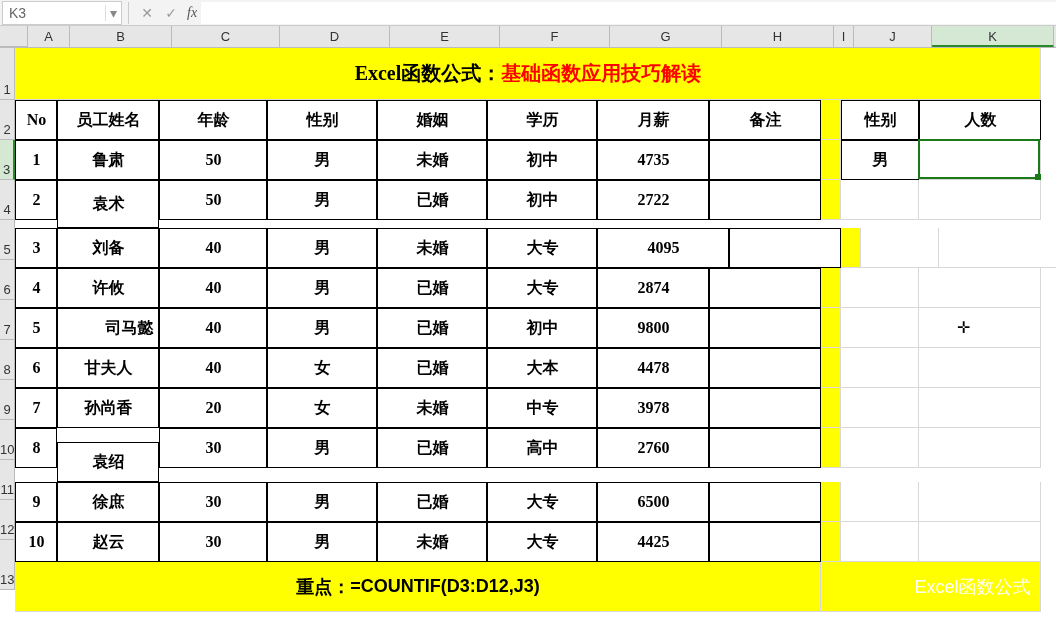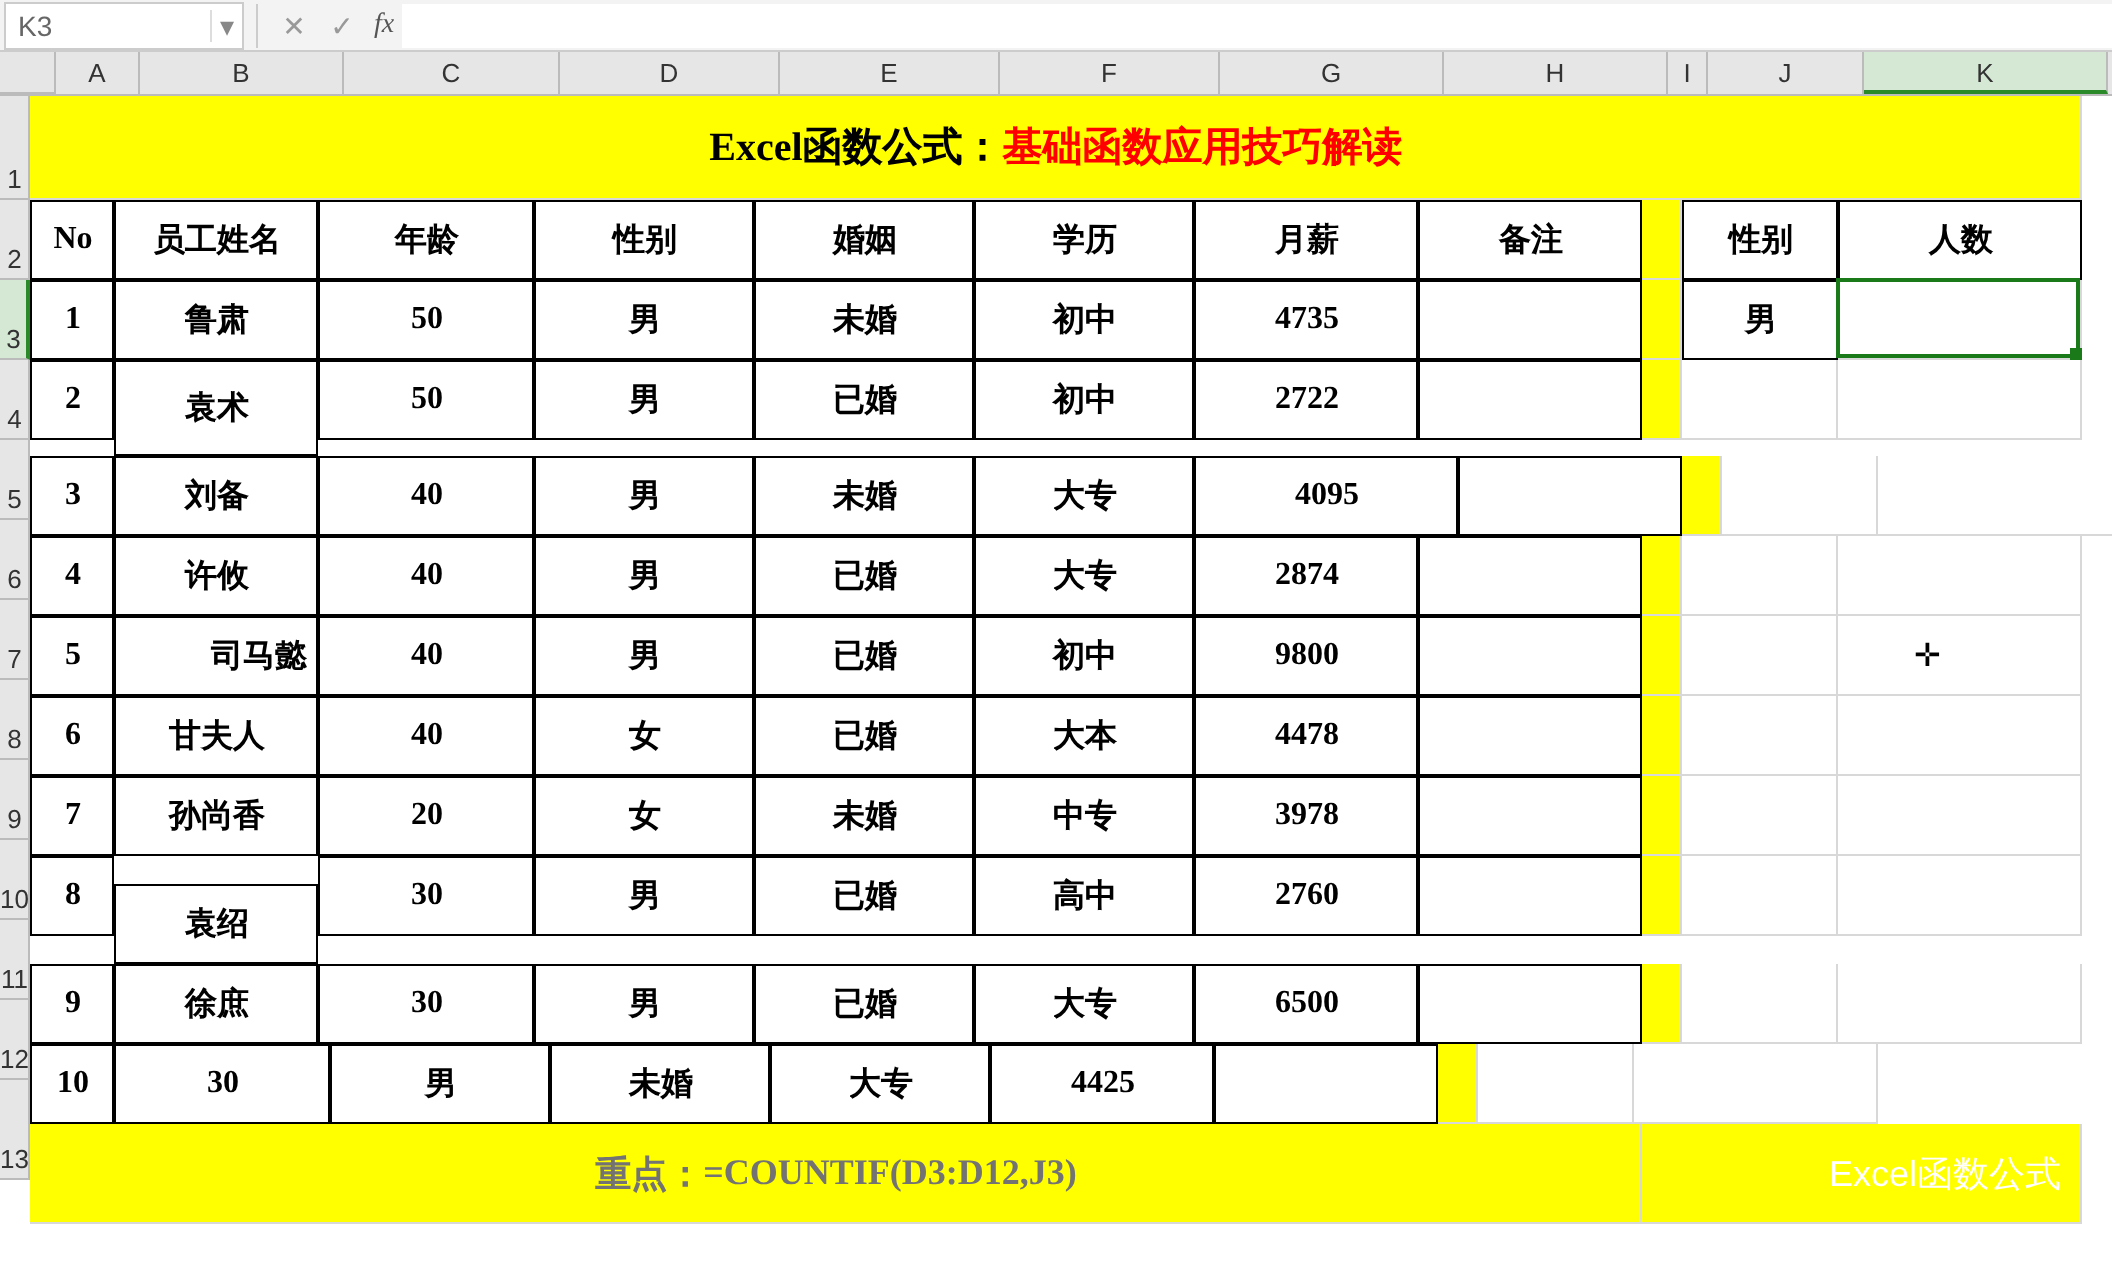--- a/index.html
+++ b/index.html
@@ -152,24 +152,24 @@
       font-weight: bold;
       display: flex;
       align-items: center;
       justify-content: center;
     }
     .tbl-header {
       font-weight: bold;
     }
     
     .keypoint {
-      font-family: Liberation Serif, serif;
+      font-family: Liberation Sans, sans-serif;
       font-size: 18px;
       font-weight: bold;
-      color: #737373;
+      color: #000000;
     }
     .watermark {
       color: #fff;
       font-size: 18px;
       font-weight: normal;
       font-family: "Microsoft YaHei", sans-serif;
     }
     
     .selected-cell {
       position: absolute;
@@ -376,20 +376,21 @@
           <div class="cell tbl-cell" style="width: 110px; height: 40px;">已婚</div>
           <div class="cell tbl-cell" style="width: 110px; height: 40px;">大专</div>
           <div class="cell tbl-cell" style="width: 112px; height: 40px;">6500</div>
           <div class="cell tbl-cell" style="width: 112px; height: 40px;"></div>
           <div class="cell yellow-bg" style="width: 20px; height: 40px;"></div>
           <div class="cell" style="width: 78px; height: 40px;"></div>
           <div class="cell" style="width: 122px; height: 40px;"></div>
         </div>
         <div class="grid-row">
           <div class="cell tbl-cell" style="width: 42px; height: 40px;">10</div>
+          <div class="cell tbl-cell" style="width: 102px; height: 40px;">赵云</div>
           <div class="cell tbl-cell" style="width: 108px; height: 40px;">30</div>
           <div class="cell tbl-cell" style="width: 110px; height: 40px;">男</div>
           <div class="cell tbl-cell" style="width: 110px; height: 40px;">未婚</div>
           <div class="cell tbl-cell" style="width: 110px; height: 40px;">大专</div>
           <div class="cell tbl-cell" style="width: 112px; height: 40px;">4425</div>
           <div class="cell tbl-cell" style="width: 112px; height: 40px;"></div>
           <div class="cell yellow-bg" style="width: 20px; height: 40px;"></div>
           <div class="cell" style="width: 78px; height: 40px;"></div>
           <div class="cell" style="width: 122px; height: 40px;"></div>
         </div>

